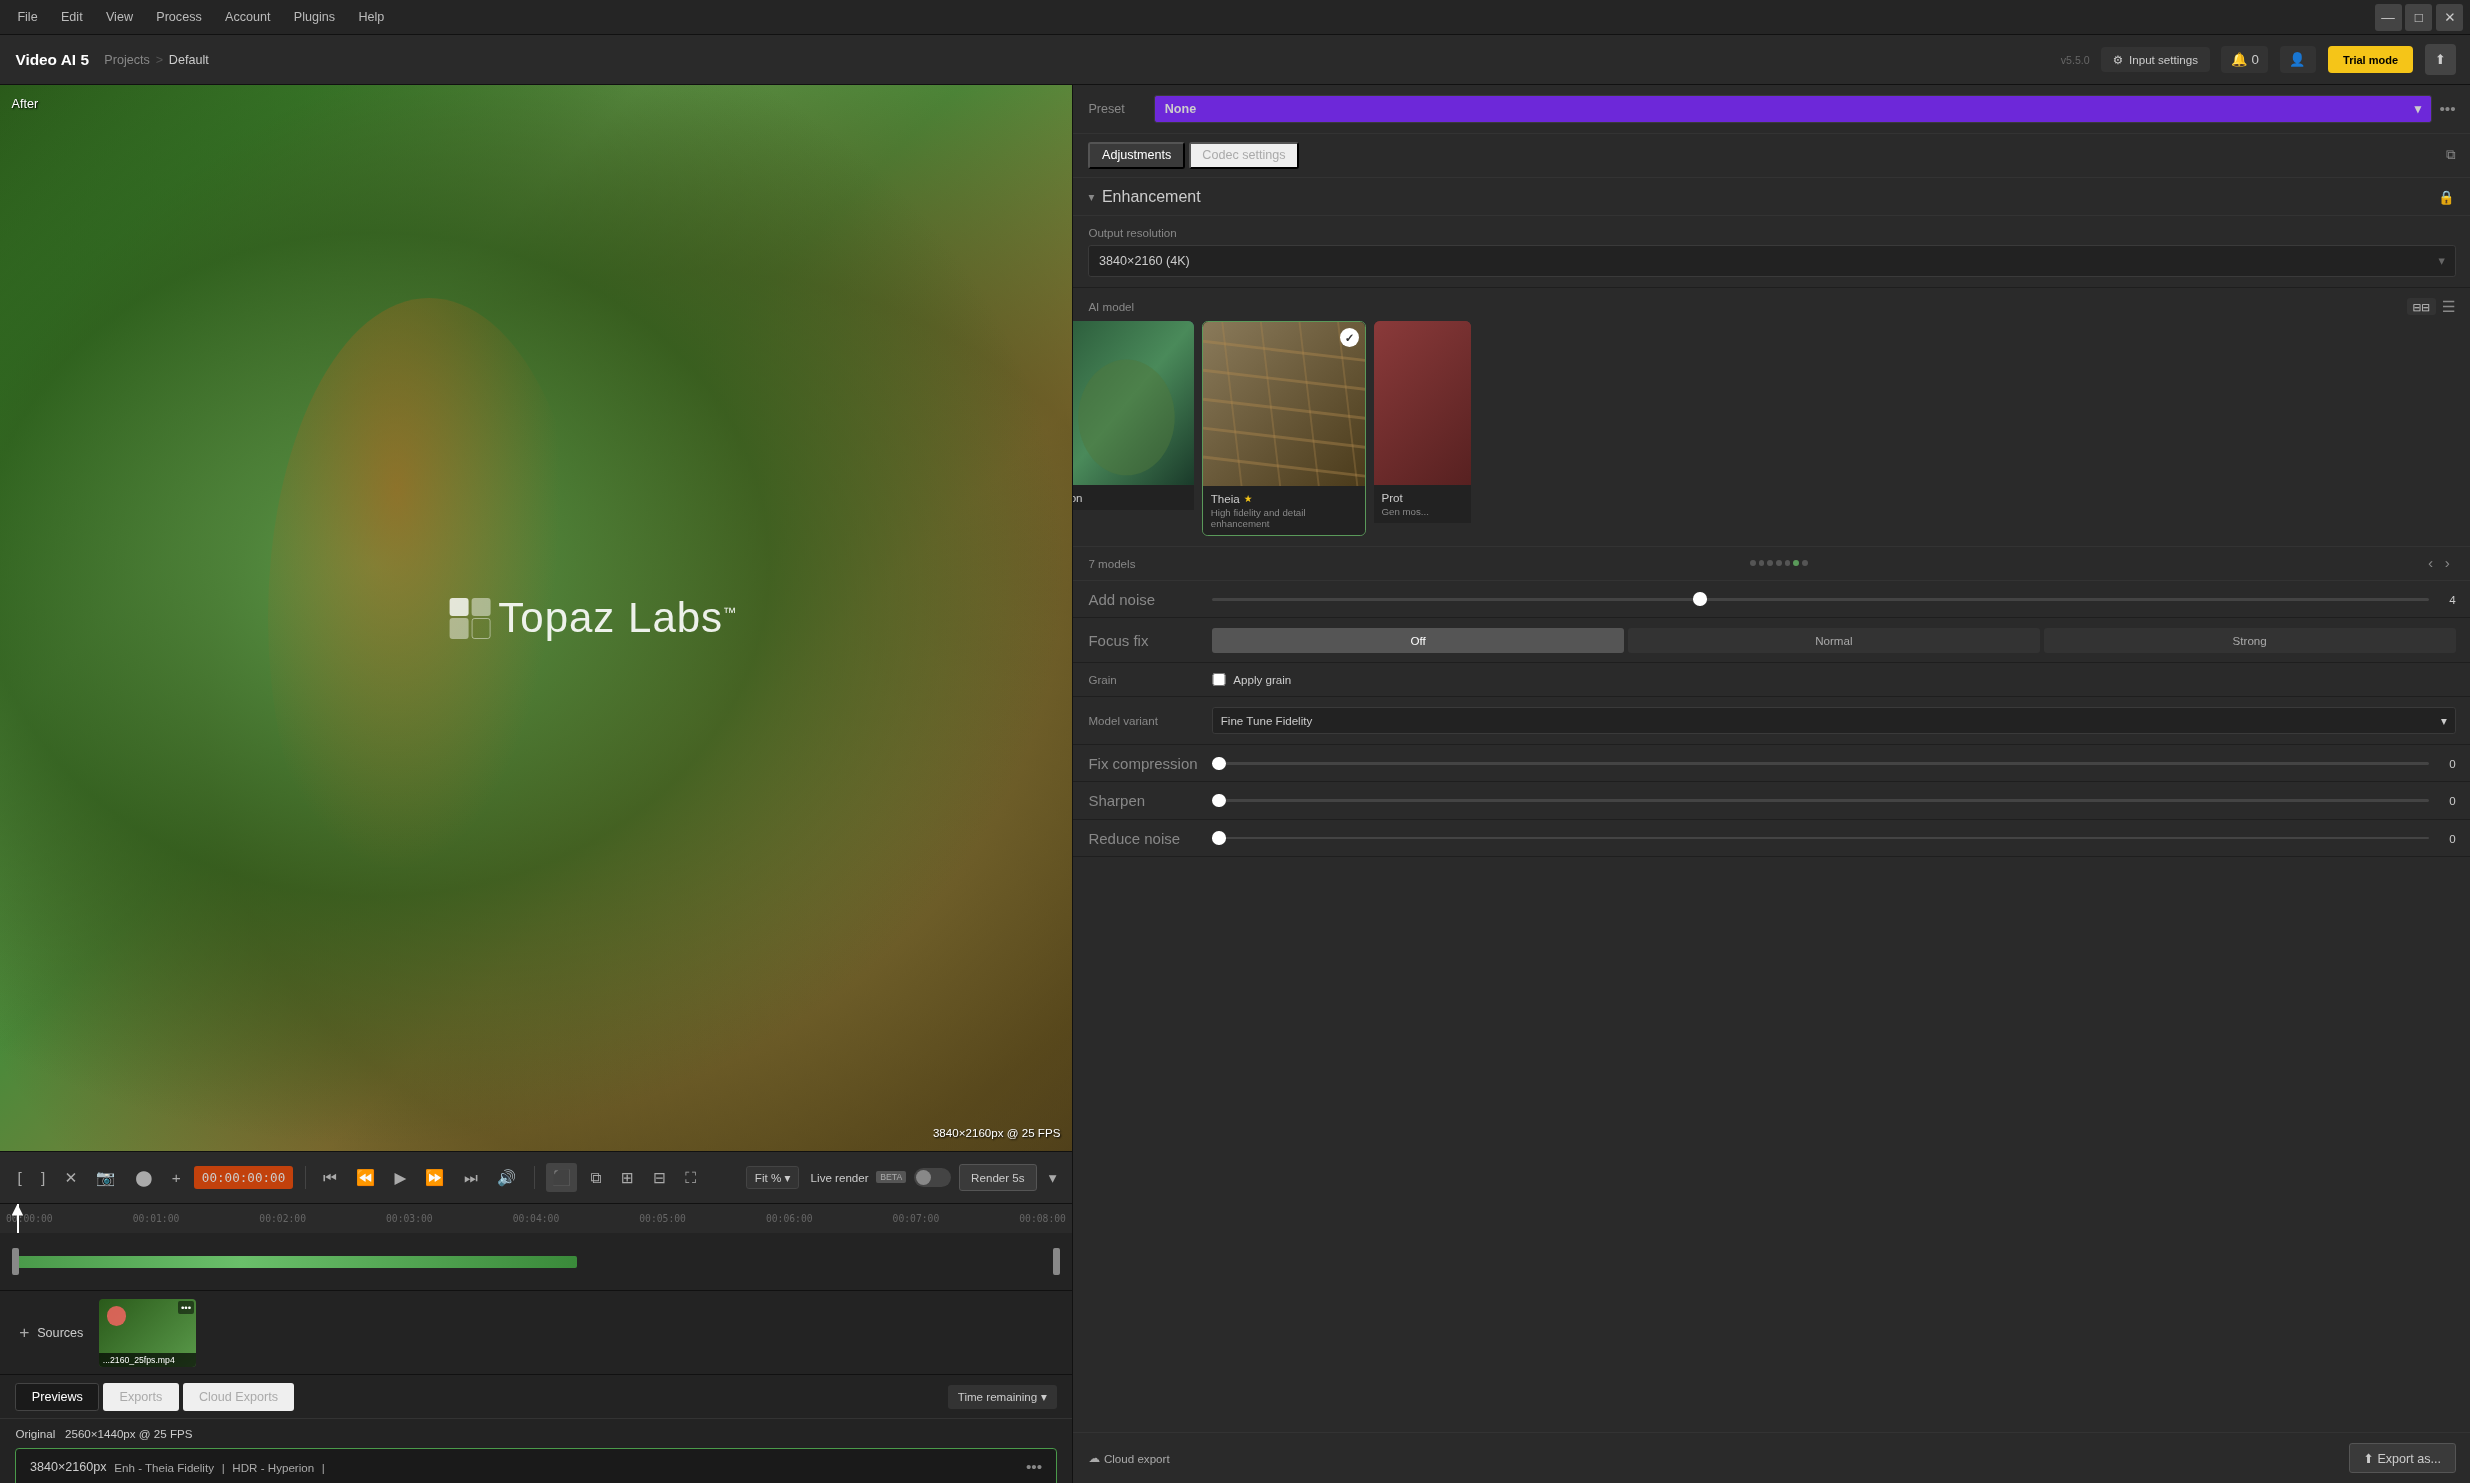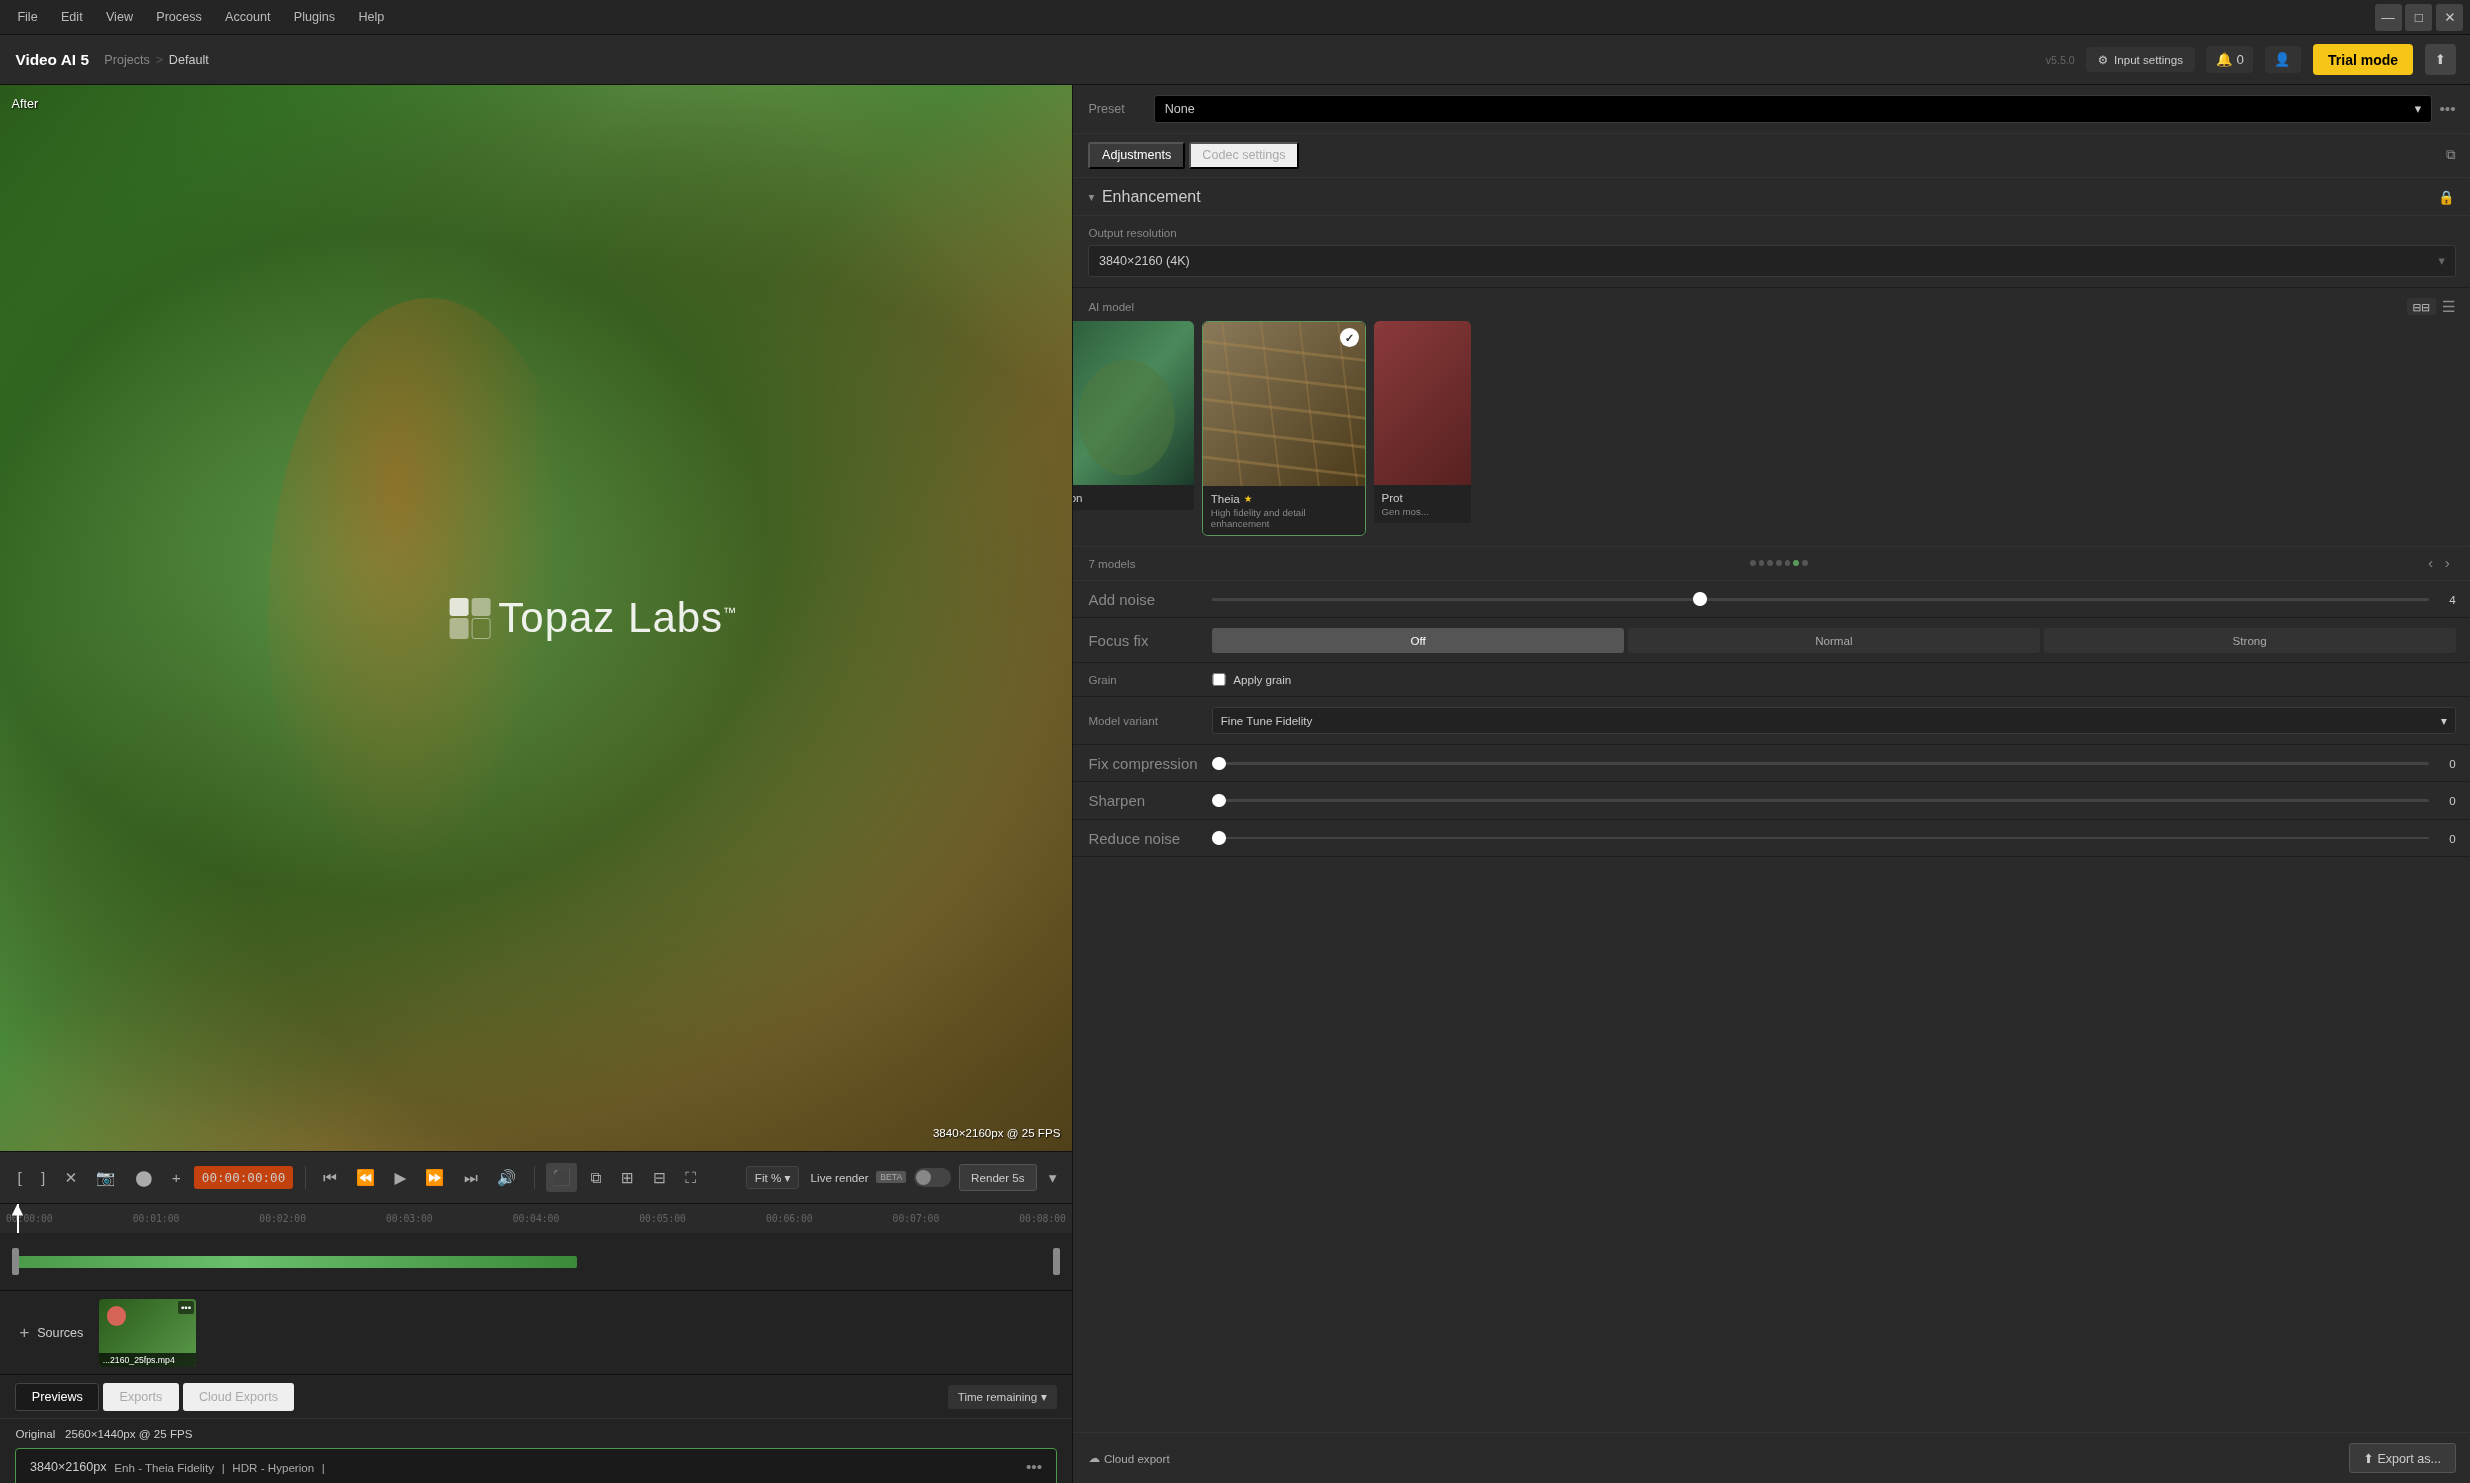--- a/index.html
+++ b/index.html
@@ -11,21 +11,21 @@
 
     
     .titlebar { background: #2a2a2a; height: 50px; display: flex; align-items: center; padding: 0 15.4px; gap: 15.4px; border-bottom: 1px solid #111; }
     .app-title { font-size: 15.4px; font-weight: 600; color: #fff; }
     .breadcrumb { display: flex; align-items: center; gap: 5.8px; color: #888; font-size: 12.6px; }
     .breadcrumb-sep { color: #555; }
     .titlebar-right { margin-left: auto; display: flex; align-items: center; gap: 11.6px; }
     .version-badge { color: #666; font-size: 10.6px; }
     .input-settings-btn { background: #333; border: none; color: #ccc; padding: 5.8px 11.6px; border-radius: 3.9px; cursor: pointer; font-size: 11.6px; display: flex; align-items: center; gap: 5.8px; }
     .notifications-btn { background: #333; border: none; color: #ccc; padding: 5.8px 9.7px; border-radius: 3.9px; cursor: pointer; display: flex; align-items: center; gap: 3.9px; }
-    .trial-mode-btn { background: #f5c518; border: none; color: #000; padding: 7.7px 15.4px; border-radius: 3.9px; cursor: pointer; font-weight: 600; font-size: 14px; }
+    .trial-mode-btn { background: #f5c518; border: none; color: #000; padding: 7.7px 15.4px; border-radius: 3.9px; cursor: pointer; font-weight: 600; font-size: 11px; }
     .export-btn-top { background: #444; border: none; color: #ccc; padding: 7.7px 9.7px; border-radius: 3.9px; cursor: pointer; }
     .win-btn { background: #444; border: none; color: #ccc; width: 27px; height: 27px; border-radius: 2.9px; cursor: pointer; font-size: 13.5px; display: flex; align-items: center; justify-content: center; }
 
     
     .main-container { display: flex; height: calc(1483px - 35px - 50px); }
 
     
     .left-panel { width: 1072px; display: flex; flex-direction: column; background: #1e1e1e; }
 
     
@@ -84,21 +84,21 @@
     .preview-item-res { color: #ccc; font-size: 12.6px; font-weight: 500; }
     .preview-tag { color: #aaa; font-size: 11.6px; }
     .preview-item-more { margin-left: auto; background: none; border: none; color: #888; cursor: pointer; font-size: 15.4px; }
 
     
     .right-panel { width: calc(2471px - 1072px); background: #2a2a2a; border-left: 1px solid #111; display: flex; flex-direction: column; overflow-y: auto; }
 
     
     .preset-row { display: flex; align-items: center; padding: 9.7px 15.4px; border-bottom: 1px solid #333; gap: 7.7px; }
     .preset-label { color: #888; font-size: 12.6px; min-width: 58px; }
-    .preset-select { flex: 1; background: #000000; border: 1px solid #3a3a3a; color: #ccc; padding: 5.8px 9.7px; border-radius: 2.9px; font-size: 12.6px; cursor: pointer; display: flex; align-items: center; justify-content: space-between; }
+    .preset-select { flex: 1; background: #6d28d9; border: 1px solid #3a3a3a; color: #ccc; padding: 5.8px 9.7px; border-radius: 2.9px; font-size: 12.6px; cursor: pointer; display: flex; align-items: center; justify-content: space-between; font-weight: bold; }
     .preset-more { background: none; border: none; color: #888; cursor: pointer; font-size: 15.4px; }
 
     
     .right-tabs { display: flex; align-items: center; padding: 7.7px 15.4px; border-bottom: 1px solid #333; gap: 3.9px; }
     .right-tab { padding: 4.8px 11.6px; color: #aaa; cursor: pointer; font-size: 12.6px; border-radius: 2.9px; }
     .right-tab.active { color: #fff; background: #3a3a3a; }
     .right-tab-action { margin-left: auto; background: none; border: none; color: #888; cursor: pointer; font-size: 13.5px; }
 
     
     .section-header { display: flex; align-items: center; padding: 9.7px 15.4px; cursor: pointer; border-bottom: 1px solid #333; }

